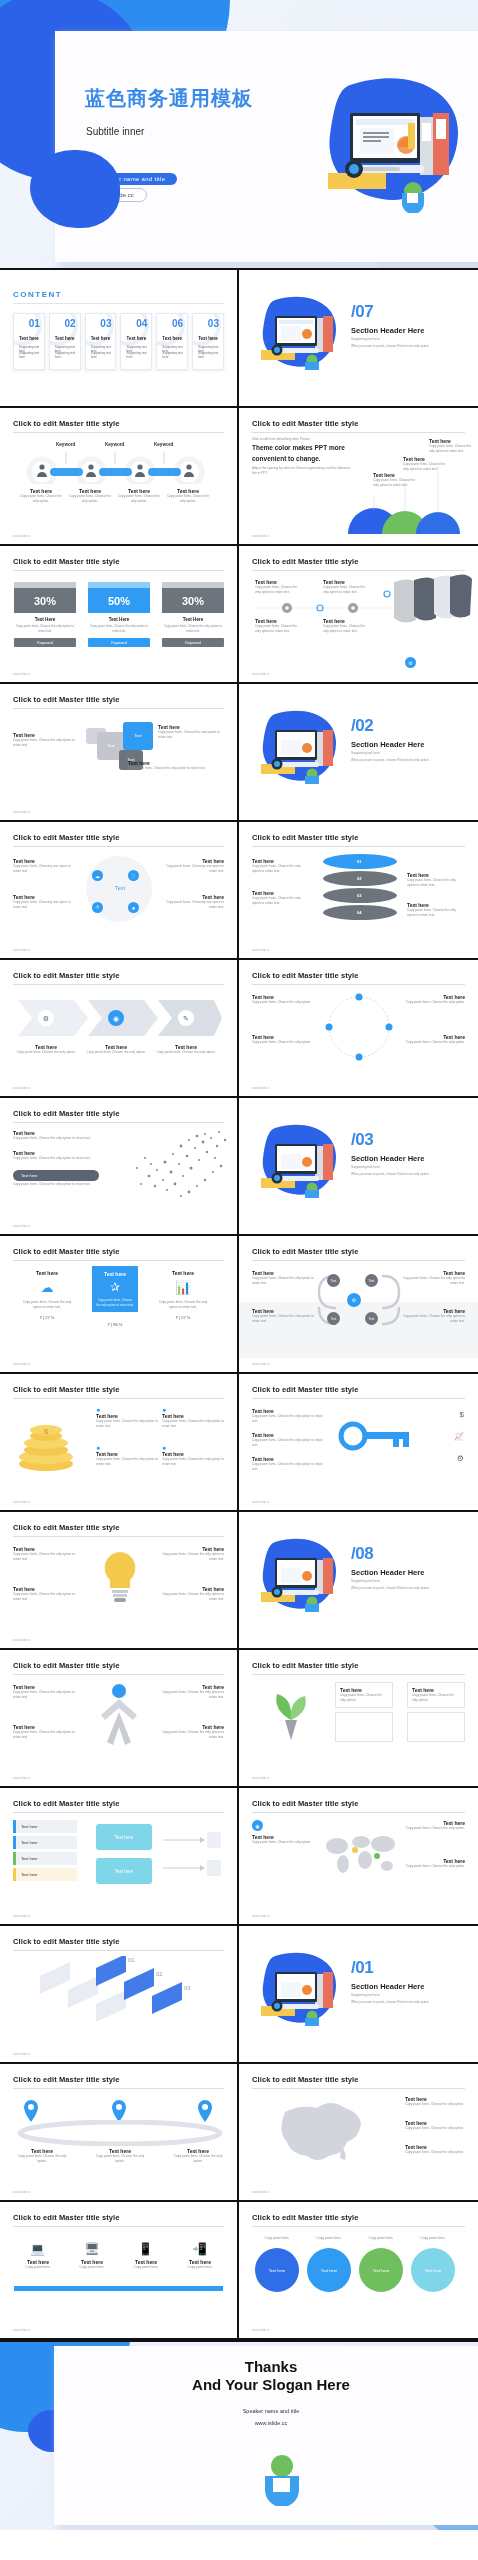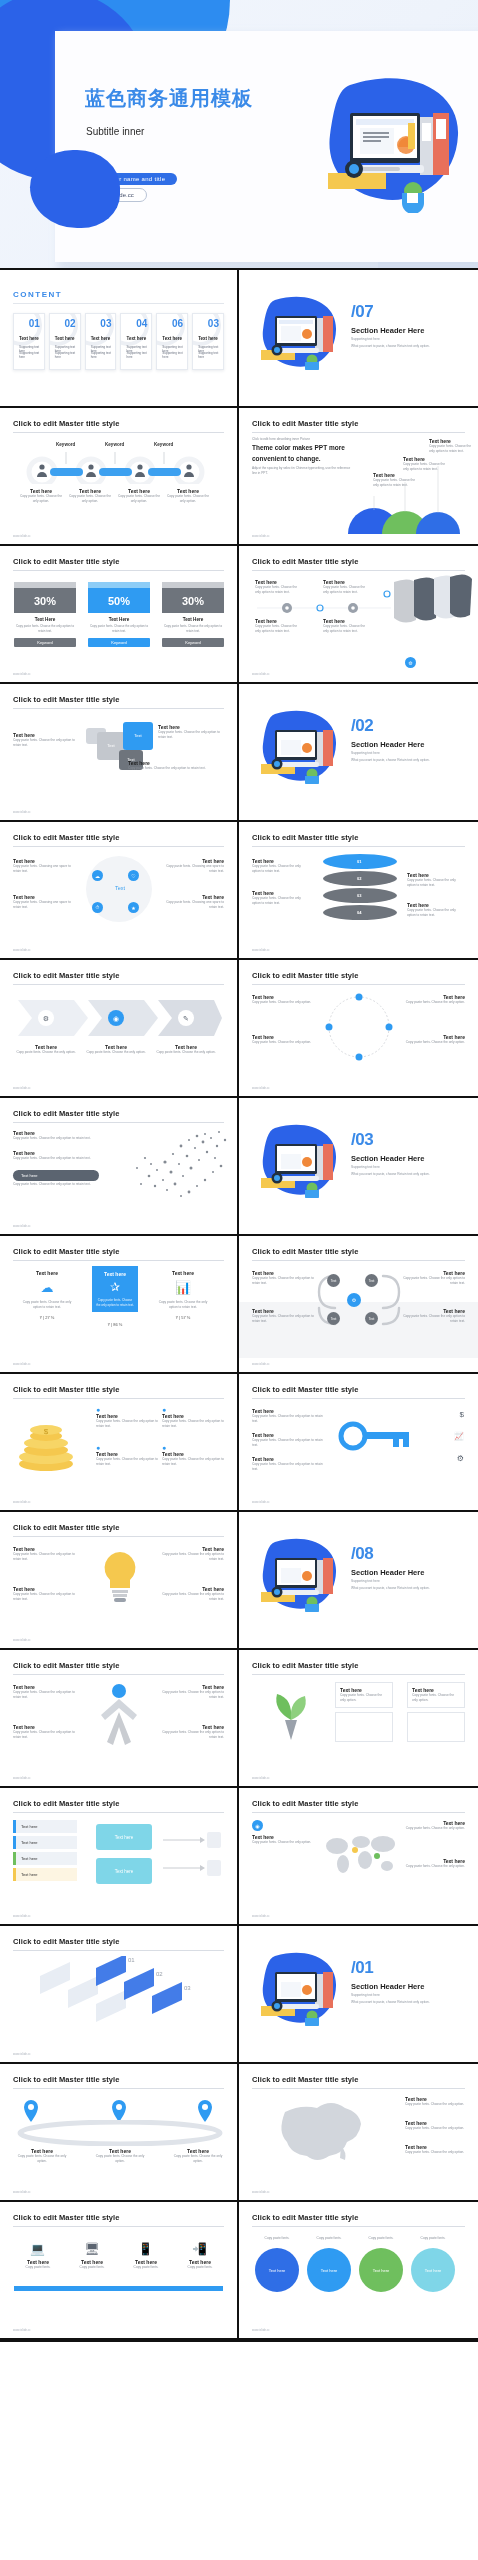--- a/index.html
+++ b/index.html
@@ -1061,14 +1061,32 @@
       <div style="position:absolute; left:172px; top:46px; width:44px; height:44px; border-radius:50%; background:#7fd6e8; color:#fff; font-size:4px; display:flex; align-items:center; justify-content:center;">Text here</div>
       <div class="tb" style="position:absolute; left:16px; top:34px; width:44px; text-align:center;">Copy paste fonts.</div>
       <div class="tb" style="position:absolute; left:68px; top:34px; width:44px; text-align:center;">Copy paste fonts.</div>
       <div class="tb" style="position:absolute; left:120px; top:34px; width:44px; text-align:center;">Copy paste fonts.</div>
       <div class="tb" style="position:absolute; left:172px; top:34px; width:44px; text-align:center;">Copy paste fonts.</div>
       <div class="s-foot">www.islide.cc</div>
     </div>
 
   </div>
 
+  <div class="closing">
+    <div class="cb1"></div>
+    <div class="cb2"></div>
+    <div class="cb3"></div>
+    <div class="cb4"></div>
+    <div class="cpanel-sh"></div>
+    <div class="cpanel">
+      <div class="thanks">Thanks</div>
+      <div class="slogan">And Your Slogan Here</div>
+      <div class="cspk">Speaker name and title</div>
+      <div class="curl">www.islide.cc</div>
+      <svg class="mark" viewBox="0 0 42 52">
+        <circle cx="19" cy="12" r="11" fill="#6fbf5e"></circle>
+        <path d="M2 22 h34 v14 a17 17 0 0 1 -34 0 Z" fill="#3ca0f0"></path>
+        <rect x="10" y="24" width="17" height="14" fill="#ffffff"></rect>
+      </svg>
+    </div>
+  </div>
 
 </div>
 
 </body></html>

